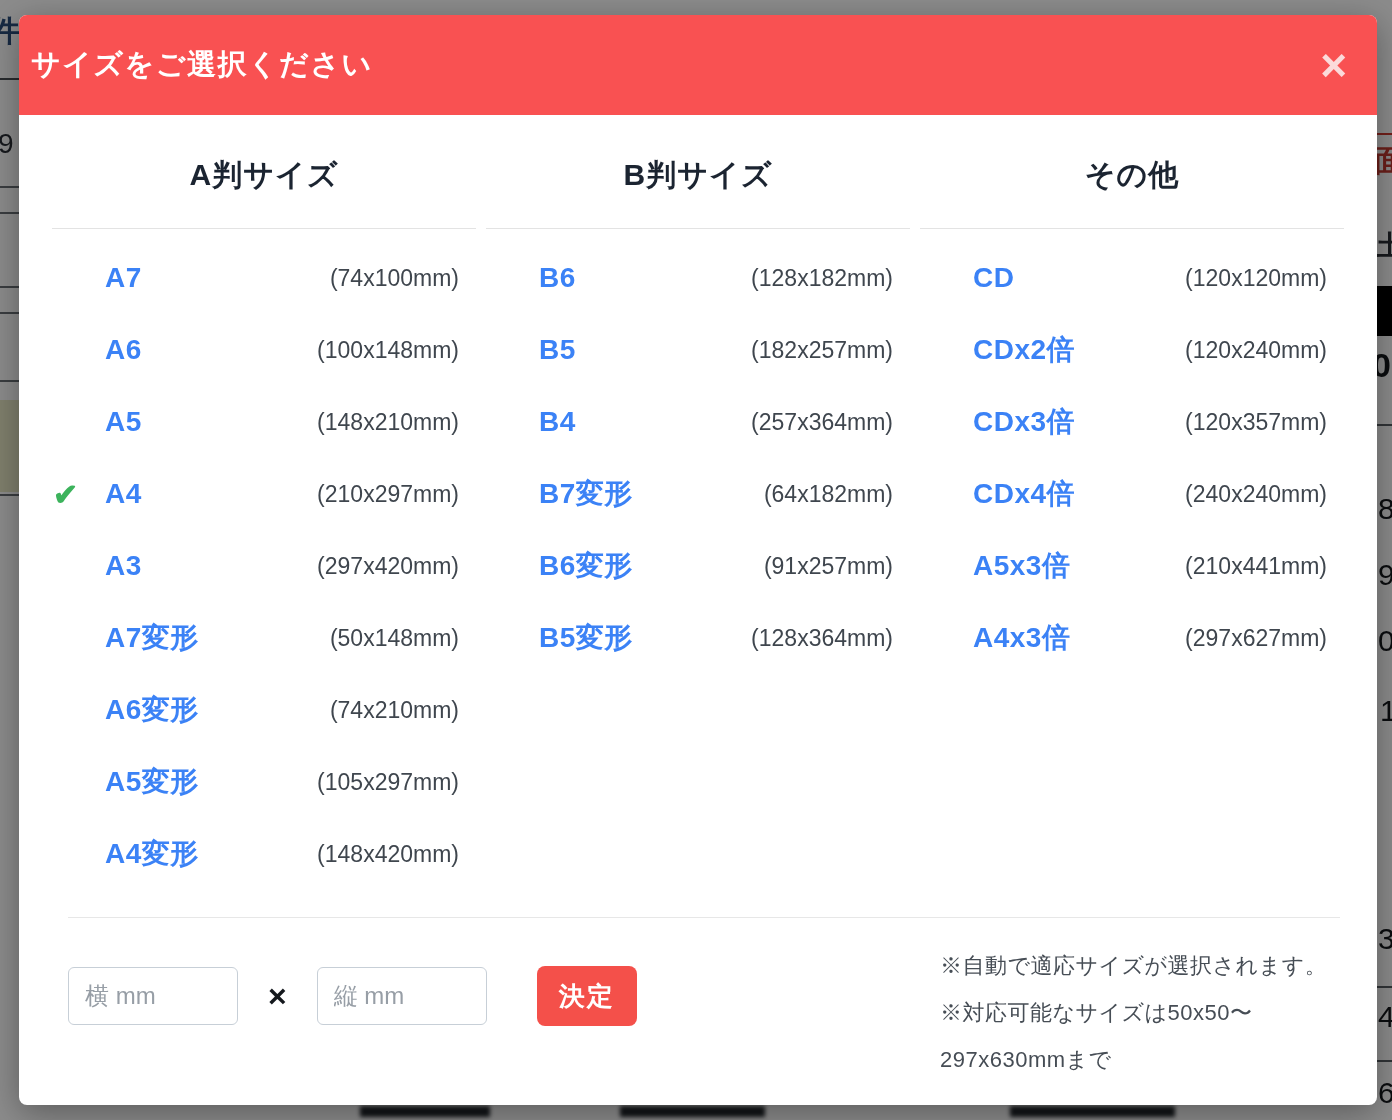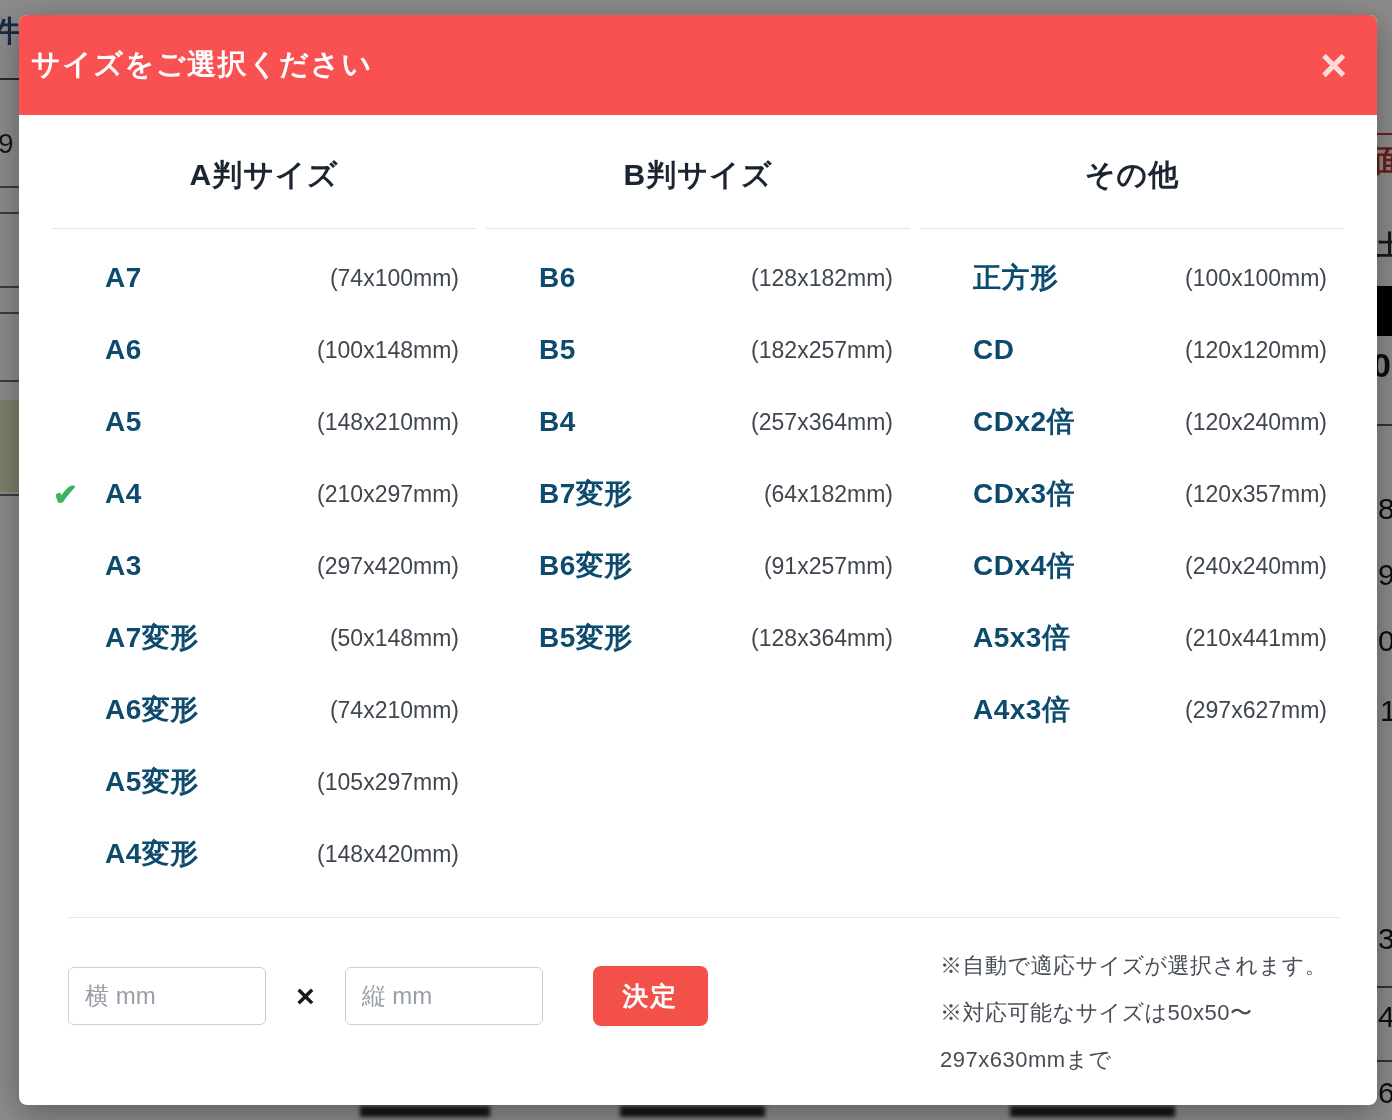--- a/index.html
+++ b/index.html
@@ -26,36 +26,36 @@
   
   .columns { display:grid; grid-template-columns:1fr 1fr 1fr; gap:10px; padding:0 33px; }
   .col-header { text-align:center; font-size:30px; font-weight:bold; color:#1b2431;
                 padding-top:40px; letter-spacing:1px; }
   .col-rule { border-bottom:1px solid #e3e3e3; margin-top:32px; }
   .rows { margin-top:13px; }
   .size-row { display:flex; align-items:center; height:72px; position:relative;
               padding-left:53px; cursor:pointer; }
   .check { position:absolute; left:1px; top:50%; transform:translateY(-50%);
            color:var(--check-green,#3cb35c); font-size:30px; font-weight:bold; }
-  .size-name { font-size:28px; font-weight:bold; color:#0c4a6e; letter-spacing:0.5px; }
+  .size-name { font-size:28px; font-weight:bold; color:#3b82f6; letter-spacing:0.5px; }
   .size-dim { margin-left:auto; padding-right:17px; font-size:23px; color:#3f464e; }
 
   
   .modal-bottom { position:absolute; left:49px; right:37px; top:902px; }
   .bottom-rule { border-bottom:1px solid #e7e7e7; }
   .bottom-flex { display:flex; margin-top:24px; }
   .bottom-left { flex:1; }
   .instruction { margin-top:8px; font-size:26px; color:#4b5058; letter-spacing:1.5px; }
   .inputs-row { display:flex; align-items:center; margin-top:24px; }
-  .dim-input { width:198px; height:58px; border:1px solid #c7cfd7; border-radius:6px;
+  .dim-input { width:170px; height:58px; border:1px solid #c7cfd7; border-radius:6px;
                font-size:24px; padding:0 0 0 16px; color:#333; outline:none;
                font-family:"Liberation Sans", sans-serif; background:#fff; }
   .dim-input::placeholder { color:#979ea6; }
   .sep { font-size:32px; font-weight:bold; color:#14181d; margin:0 30px; }
-  .submit-btn { width:115px; height:60px; margin-left:50px; border:none; border-radius:8px;
+  .submit-btn { width:100px; height:60px; margin-left:50px; border:none; border-radius:8px;
                 background:var(--button-red,#f4504a); color:#ffffff; font-size:26px;
                 font-weight:bold; cursor:pointer; font-family:"Liberation Sans", sans-serif;
                 letter-spacing:2px; }
   .bottom-right { width:400px; font-size:22px; color:#464d55; line-height:47px;
                   letter-spacing:0.5px; }
 </style>
 </head>
 <body>
 
 <div class="page-behind" id="page-behind">
@@ -168,24 +168,20 @@
             <span class="size-name">B5変形</span>
             <span class="size-dim">(128x364mm)</span>
           </div>
         </div>
       </div>
       <div>
         <div class="col-header">その他</div>
         <div class="col-rule"></div>
         <div class="rows">
           <div class="size-row">
-            <span class="size-name">正方形</span>
-            <span class="size-dim">(100x100mm)</span>
-          </div>
-          <div class="size-row">
             <span class="size-name">CD</span>
             <span class="size-dim">(120x120mm)</span>
           </div>
           <div class="size-row">
             <span class="size-name">CDx2倍</span>
             <span class="size-dim">(120x240mm)</span>
           </div>
           <div class="size-row">
             <span class="size-name">CDx3倍</span>
             <span class="size-dim">(120x357mm)</span>

